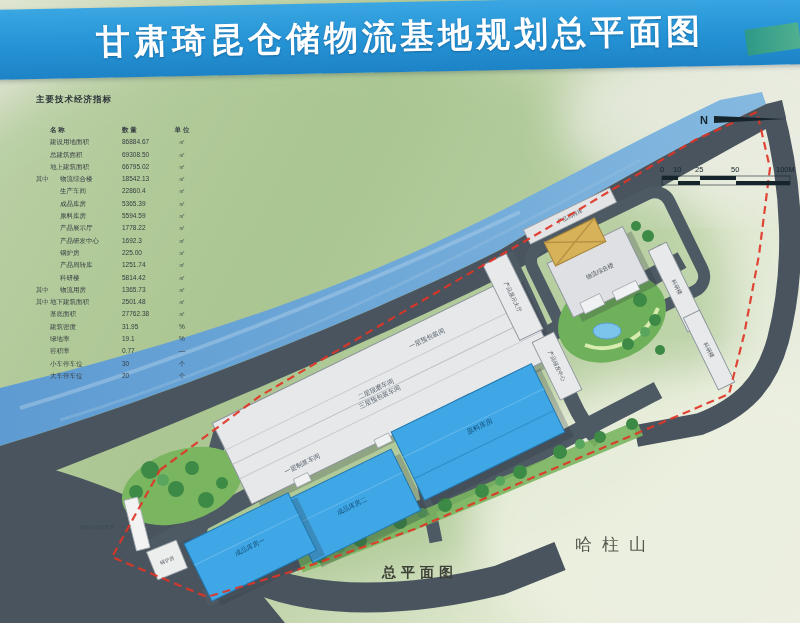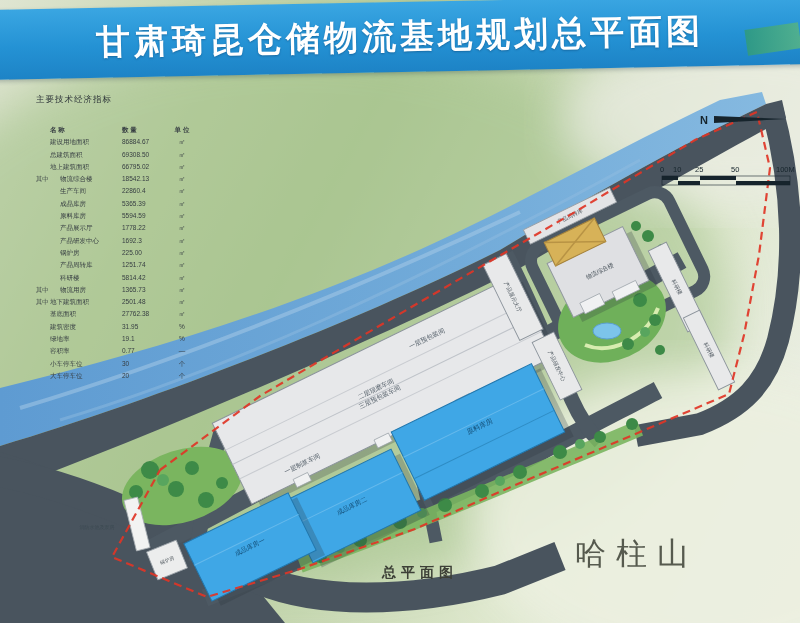--- a/index.html
+++ b/index.html
@@ -10,31 +10,31 @@
           background:linear-gradient(180deg,#3aa6e2 0%,#2492d4 55%,#1d83c6 100%);
           transform:rotate(-1.1deg);display:flex;align-items:center;justify-content:center;
           box-shadow:0 2px 4px rgba(20,40,60,.25);}
   #banner .t{color:#fff;font-size:34px;font-weight:bold;letter-spacing:4px;
              text-shadow:0 1px 2px rgba(0,40,80,.35);white-space:nowrap;}
   #corner-wedge{position:absolute;right:0;top:26px;width:54px;height:26px;
           background:linear-gradient(100deg,#2f9a7a,#59b584);transform:rotate(-8deg);opacity:.85;}
   svg{position:absolute;left:0;top:0;}
   
   #indicators{position:absolute;left:36px;top:94px;width:170px;color:#363d42;}
-  #indicators .ttl{font-size:8.5px;font-weight:normal;letter-spacing:1px;margin-bottom:20px;color:#2c3338;}
+  #indicators .ttl{font-size:8.5px;font-weight:bold;letter-spacing:1px;margin-bottom:20px;color:#2c3338;}
   #indicators .hdr,#indicators .row{display:flex;align-items:baseline;height:12.3px;}
   #indicators .hdr{font-weight:bold;}
   .c-grp{width:14px;font-size:6.3px;flex:none;}
   .c-name{width:72px;font-size:6.5px;flex:none;white-space:nowrap;}
   .c-val{width:50px;font-size:6.5px;flex:none;}
   .c-unit{width:20px;font-size:6.5px;flex:none;text-align:center;}
   .sub .c-name{padding-left:10px;width:62px;}
   #caption{position:absolute;left:340px;top:564px;width:160px;text-align:center;
            font-size:14px;letter-spacing:5px;color:#3d4037;font-weight:600;}
-  #mountain-label{position:absolute;left:575px;top:533px;font-size:31px;letter-spacing:10px;
+  #mountain-label{position:absolute;left:575px;top:533px;font-size:17px;letter-spacing:10px;
            color:#565a4e;}
 </style>
 </head>
 <body>
 
 <div id="stage">
 
   <svg width="800" height="623" viewBox="0 0 800 623">
     <defs>
       <linearGradient id="riverGrad" x1="0" y1="0" x2="1" y2="0">

